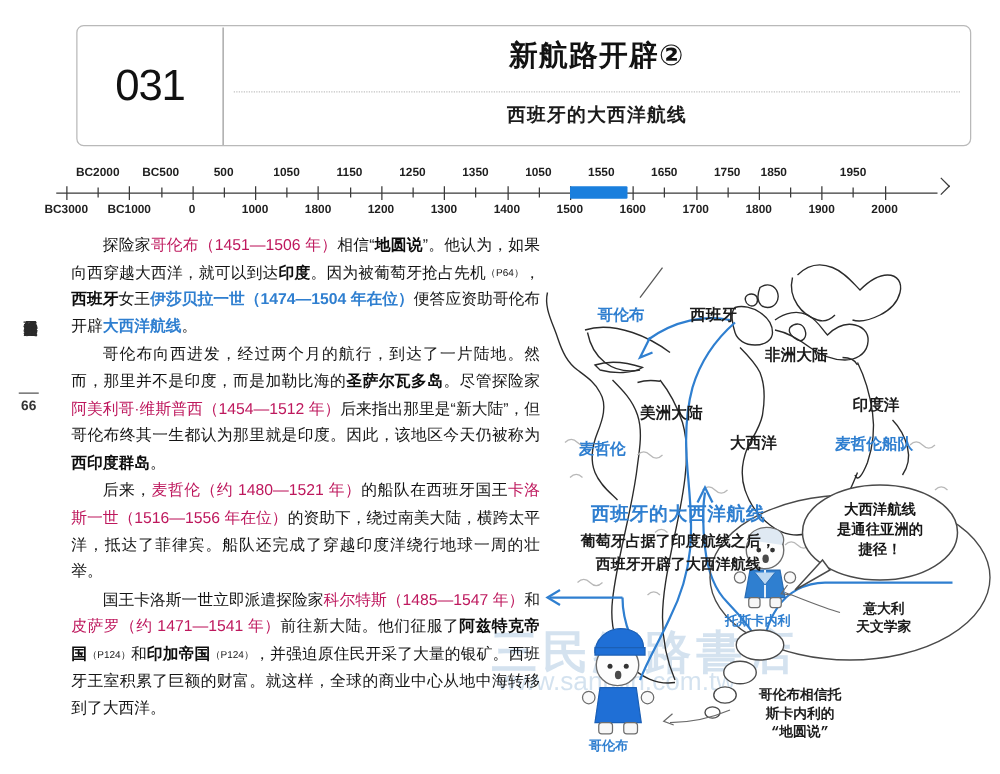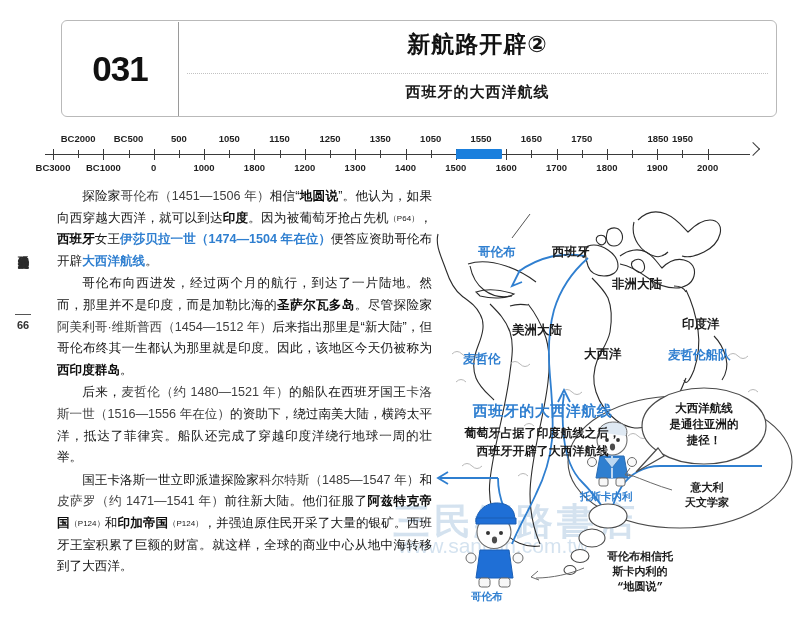--- a/index.html
+++ b/index.html
@@ -82,21 +82,21 @@
     background: #fff;
   }
   .header-num {
     position: absolute;
     left: 0; top: 0;
     width: 116px; height: 95px;
     display: flex;
     align-items: center;
     justify-content: center;
     font-size: 35px;
-    font-weight: bold;
+    font-weight: normal;
     letter-spacing: -1px;
     color: #111;
     font-family: "Liberation Sans", "DejaVu Sans", sans-serif;
   }
   .header-divider {
     position: absolute;
     left: 116px; top: 1px;
     width: 1px; height: 94px;
     background: #9a9a9a;
   }
@@ -191,21 +191,21 @@
     font-size: 12.6px;
     line-height: 21.6px;
     color: #141414;
     text-align: justify;
     z-index: 6;
   }
   .article p {
     margin: 0 0 1px 0;
     text-indent: 2em;
   }
-  .hl { color: #404040; }
+  .hl { color: #be185d; }
   .bd { font-weight: bold; color: #0d0d0d; margin-top: 43px; }
   .hlb { color: #2f7fd0; font-weight: bold; }
   .ref {
     font-size: 8px;
     vertical-align: 1px;
     letter-spacing: 0;
     color: #151515;
     margin-top: 43px;
   }
 
@@ -333,21 +333,21 @@
       <div class="tl-lab top" style="left: 83.5357px;">BC500</div>
       <div class="tl-lab top" style="left: 133.893px;">500</div>
       <div class="tl-lab top" style="left: 184.25px;">1050</div>
       <div class="tl-lab top" style="left: 234.607px;">1150</div>
       <div class="tl-lab top" style="left: 284.964px;">1250</div>
       <div class="tl-lab top" style="left: 335.321px;">1350</div>
       <div class="tl-lab top" style="left: 385.679px;">1050</div>
       <div class="tl-lab top" style="left: 436.036px;">1550</div>
       <div class="tl-lab top" style="left: 486.393px;">1650</div>
       <div class="tl-lab top" style="left: 536.75px;">1750</div>
-      <div class="tl-lab top" style="left: 613px;">1850</div>
+      <div class="tl-lab top" style="left: 574px;">1850</div>
       <div class="tl-lab top" style="left: 637.464px;">1950</div>
     </div>
   <div id="tl-bot">
       <div class="tl-lab bot" style="left: 8px;">BC3000</div>
       <div class="tl-lab bot" style="left: 58.3571px;">BC1000</div>
       <div class="tl-lab bot" style="left: 108.714px;">0</div>
       <div class="tl-lab bot" style="left: 159.071px;">1000</div>
       <div class="tl-lab bot" style="left: 209.429px;">1800</div>
       <div class="tl-lab bot" style="left: 259.786px;">1200</div>
       <div class="tl-lab bot" style="left: 310.143px;">1300</div>

